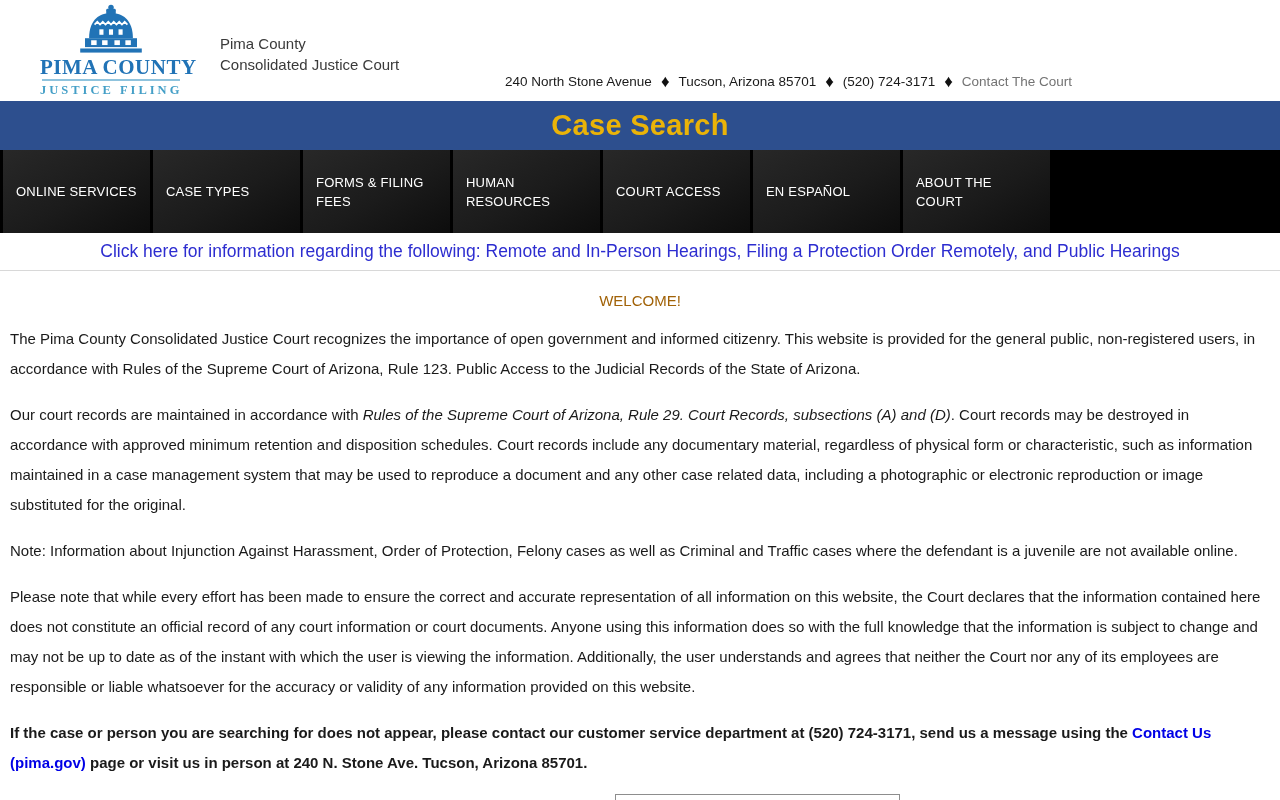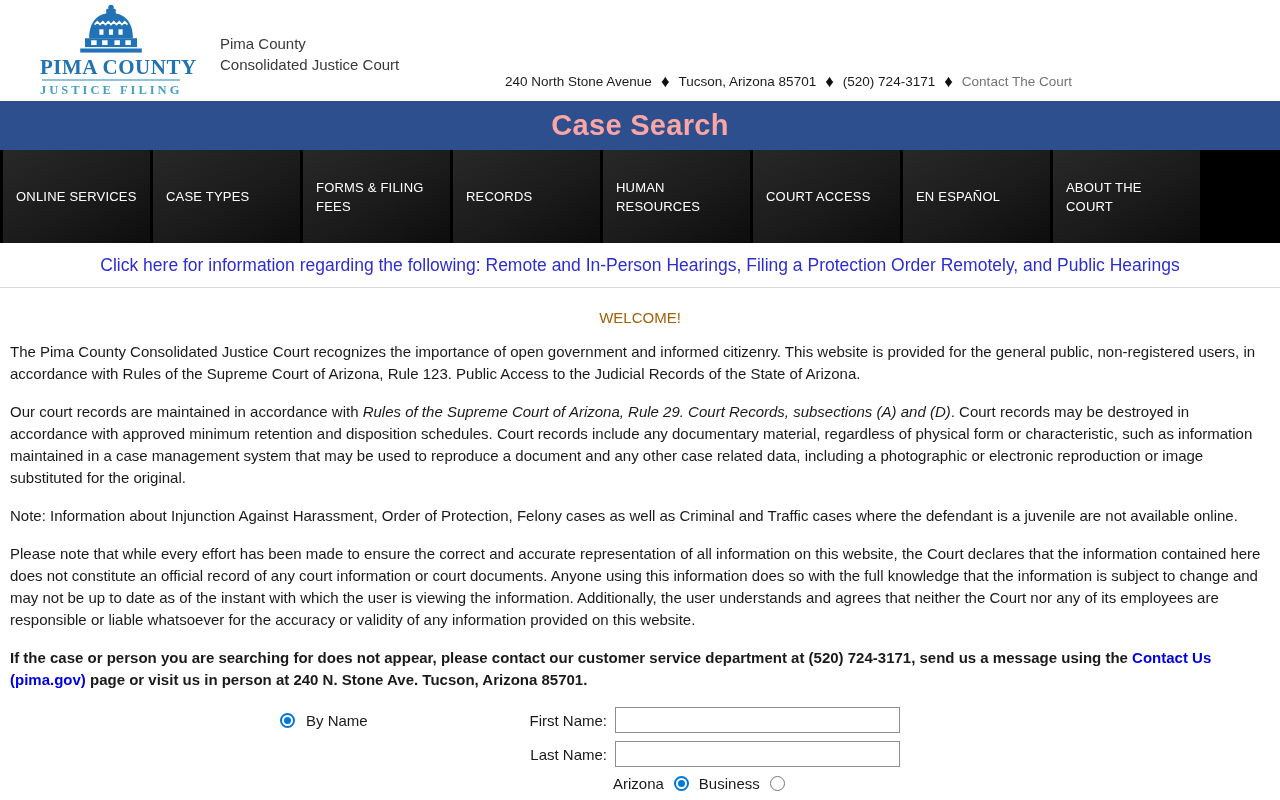--- a/index.html
+++ b/index.html
@@ -16,39 +16,39 @@
   .logo-sub { font-family:"Liberation Serif", serif; font-weight:bold; font-size:12.5px;
               color:#449fc7; letter-spacing:3px; white-space:nowrap; }
   .org { position:absolute; left:220px; top:33px; font-size:15px; color:#3a3a3a; line-height:21px; }
   .addr { position:absolute; left:505px; top:73px; font-size:13.5px; color:#1a1a1a;
           display:flex; align-items:center; gap:9px; white-space:nowrap; }
   .dia { font-size:17px; color:#111; line-height:1; }
   a.link { color:#737373; text-decoration:none; cursor:pointer; }
 
   
   .banner { height:49px; background:#2d4f8e; display:flex; align-items:center; justify-content:center; }
-  .banner-title { color:#fca5a5; font-size:29px; font-weight:bold; letter-spacing:.3px; }
+  .banner-title { color:#eab308; font-size:29px; font-weight:bold; letter-spacing:.3px; }
 
   
-  .nav { height:93px; background:#000; display:flex; padding-left:3px; }
+  .nav { height:83px; background:#000; display:flex; padding-left:3px; }
   .nav-item { width:150px; height:100%; border-right:3px solid #000;
               background:linear-gradient(150deg,#282828 0%,#1b1b1b 55%,#0d0d0d 100%);
               color:#fff; font-size:13px; letter-spacing:.2px;
               display:flex; align-items:center; padding:0 10px 0 13px;
               white-space:pre-line; line-height:19px; cursor:pointer; }
 
   
-  .notice { height:45px; border-bottom:1px solid #d8d8d8; display:flex;
+  .notice { height:38px; border-bottom:1px solid #d8d8d8; display:flex;
             align-items:center; justify-content:center; background:#fff; }
   .notice a { font-size:17.5px; color:#2d2dd0; text-decoration:none; cursor:pointer; }
 
   
   .content { padding:21px 10px 0 10px; }
   .welcome { text-align:center; font-size:15px; color:#a16207; margin-bottom:15px; }
-  .content p { font-size:15px; line-height:22px; margin-bottom:16px; }
+  .content p { font-size:15px; line-height:30px; margin-bottom:16px; }
   .content p.bold { font-weight:bold; }
   .italic { font-style:italic; }
   a.contact-us { color:#0000e6; font-weight:bold; text-decoration:none; cursor:pointer; }
 
   
   .search-form { position:relative; margin-top:3px; }
   .byname { position:absolute; left:270px; top:5px; display:flex; align-items:center; gap:11px;
             font-size:15px; }
   .form-row { display:flex; align-items:center; margin-bottom:8px; }
   .form-label { width:597px; text-align:right; font-size:15px; padding-right:0; }
@@ -110,21 +110,20 @@
 
 <div class="banner">
   <div class="banner-title">Case Search</div>
 </div>
 
 <nav class="nav">
   <div class="nav-item">ONLINE SERVICES</div>
   <div class="nav-item">CASE TYPES</div>
   <div class="nav-item">FORMS &amp; FILING
 FEES</div>
-  <div class="nav-item">RECORDS</div>
   <div class="nav-item">HUMAN
 RESOURCES</div>
   <div class="nav-item">COURT ACCESS</div>
   <div class="nav-item">EN ESPAÑOL</div>
   <div class="nav-item">ABOUT THE COURT</div>
 </nav>
 
 <div class="notice">
   <a>Click here for information regarding the following: Remote and In-Person Hearings, Filing a Protection Order Remotely, and Public Hearings</a>
 </div>

